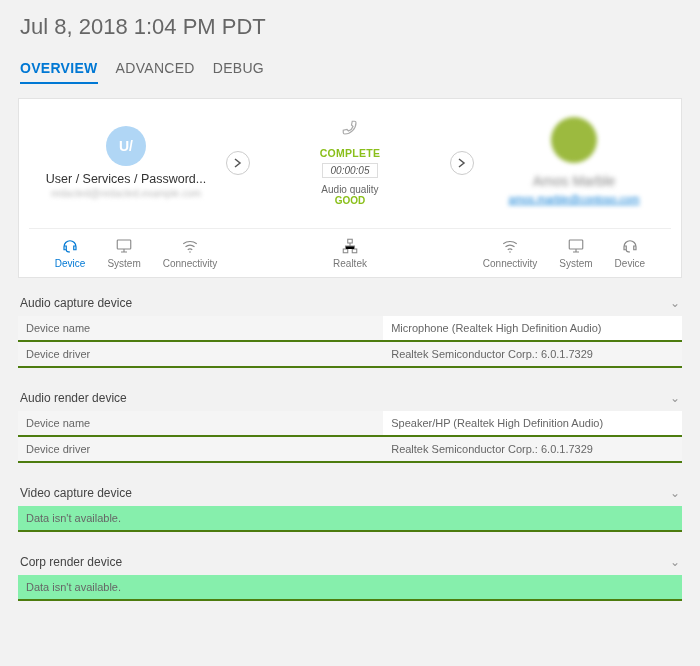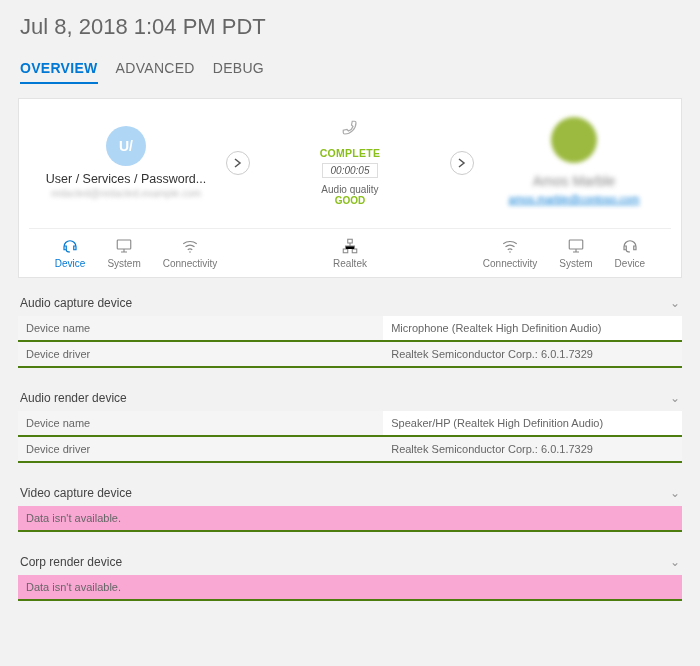--- a/index.html
+++ b/index.html
@@ -119,21 +119,21 @@
     cursor: pointer;
   }
   .section-title { font-size: 12px; color:#444; }
   .section-chev { color:#999; font-size:12px; }
   .kv-table { width:100%; border-collapse:collapse; font-size:11px; color:#666; }
   .kv-table tr { border-bottom:2px solid #4d7c0f; }
   .kv-table tr:nth-child(odd){ background:#fff; }
   .kv-table tr:nth-child(even){ background:#f5f5f5; }
   .kv-table td { padding:6px 8px; }
   .kv-table td:first-child{ width:55%; background:#f5f5f5; }
-  .kv-table.single td:first-child{ width:100%; background:#f9a8d4; }
+  .kv-table.single td:first-child{ width:100%; background:#86efac; }
   .section + .section { margin-top: 15px; }
 </style>
 </head>
 <body>
 
 <div class="page">
   <div class="title">Jul 8, 2018 1:04 PM PDT</div>
 
   <div class="tabs">
     <div class="tab active">OVERVIEW</div>

